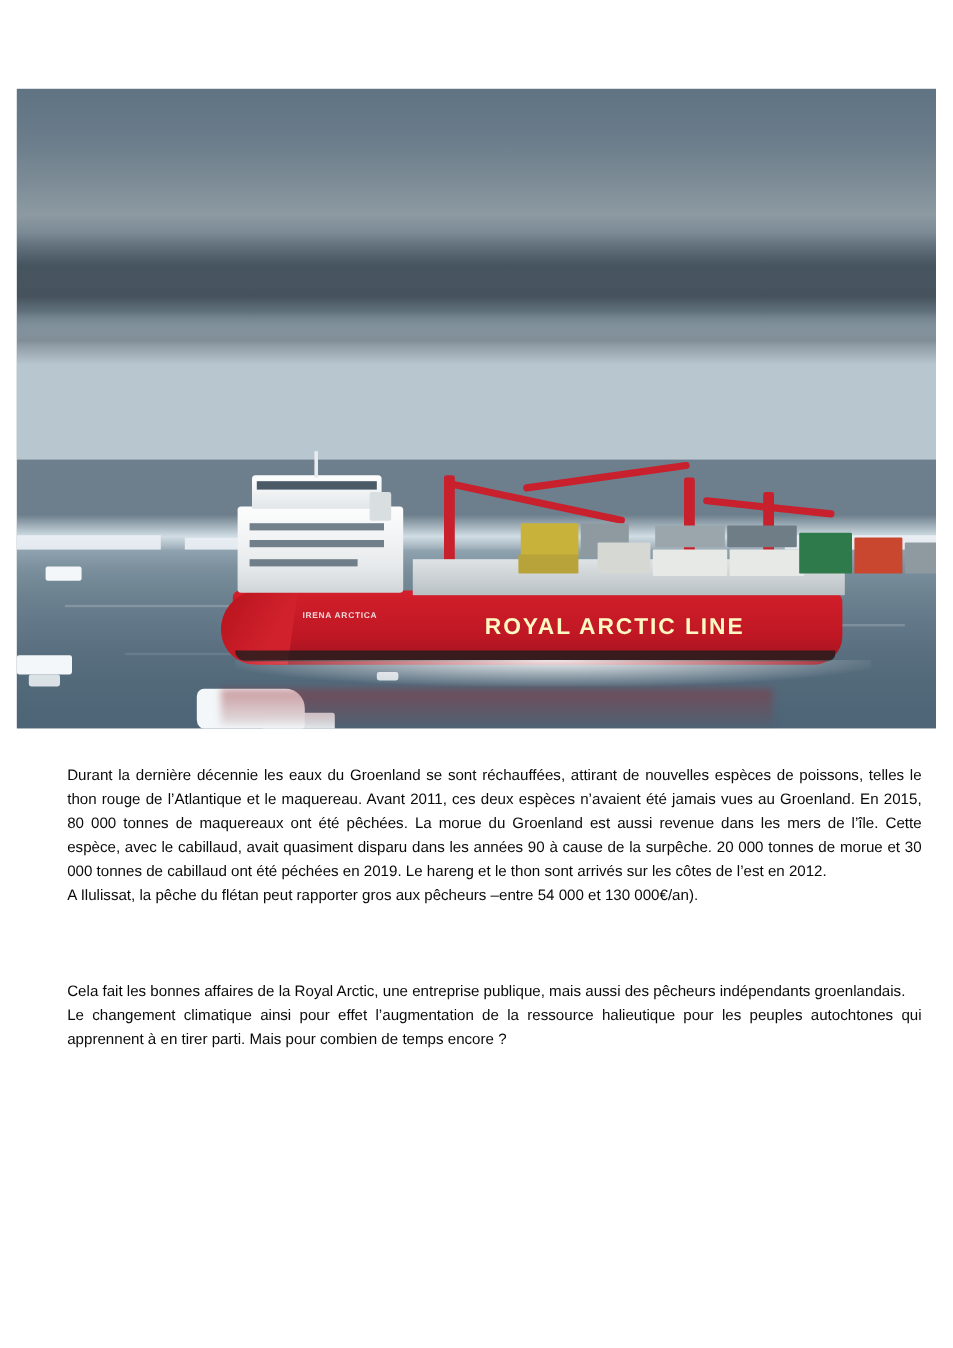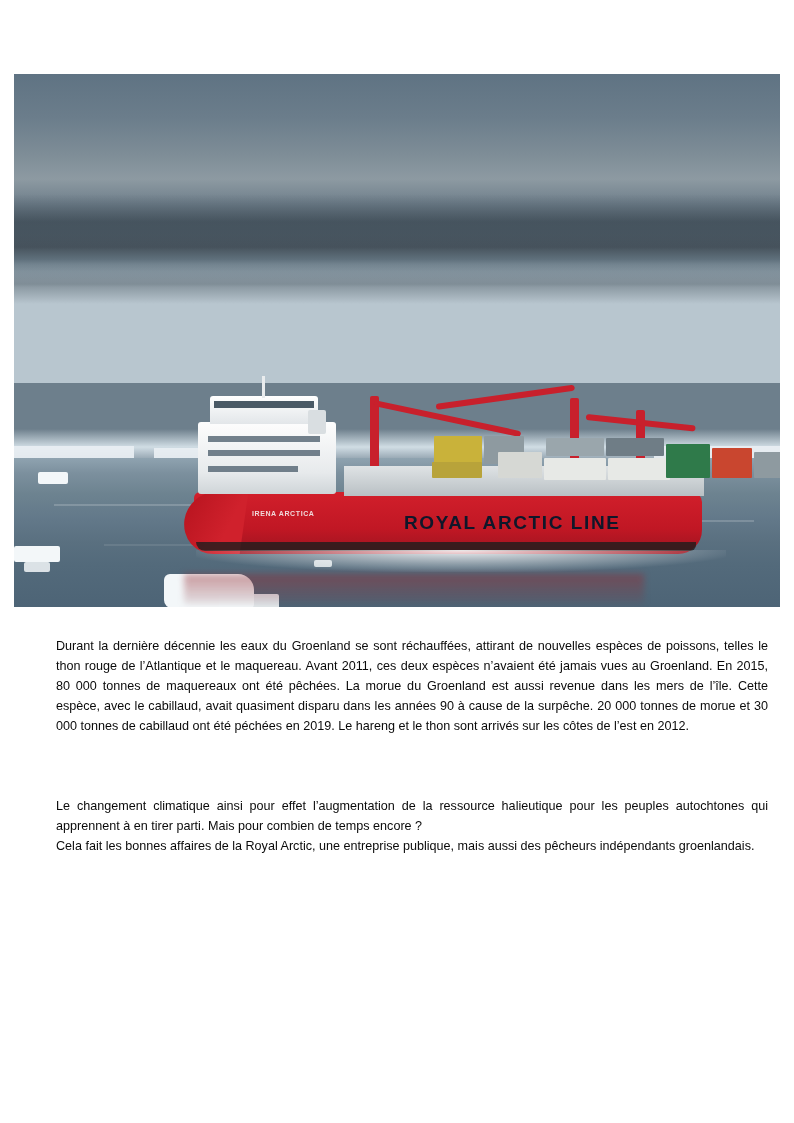--- a/index.html
+++ b/index.html
@@ -107,21 +107,21 @@
     position: absolute; left: 30px; top: 168px; width: 500px; height: 9px;
     background: #1d1d1d; opacity: .8;
     border-radius: 0 0 20px 30px;
   }
   .hull-name {
     position: absolute; left: 238px; top: 138px;
     font-family: "Liberation Sans", sans-serif;
     font-weight: bold;
     font-size: 19px;
     letter-spacing: 1.6px;
-    color: #0f172a;
+    color: #fef9c3;
   }
   .hull-name2 {
     position: absolute; left: 86px; top: 136px;
     font-size: 7px; font-weight: bold; letter-spacing: .6px; color: #f0d9da;
   }
   .superstructure {
     position: absolute; left: 32px; top: 48px; width: 138px; height: 72px;
     background: linear-gradient(180deg,#fdfdfd 0%, #e7eaec 70%, #cfd5d8 100%);
     border-radius: 3px;
   }
@@ -246,20 +246,21 @@
 
       <div class="hull-name">ROYAL ARCTIC LINE</div>
       <div class="hull-name2">IRENA ARCTICA</div>
 
       <div class="wake"></div>
     </div>
   </div>
 
   <div class="text-block" style="top:636px;">
     <p class="para">Durant la dernière décennie les eaux du Groenland se sont réchauffées, attirant de nouvelles espèces de poissons, telles le thon rouge de l’Atlantique et le maquereau. Avant 2011, ces deux espèces n’avaient été jamais vues au Groenland. En 2015, 80 000 tonnes de maquereaux ont été pêchées. La morue du Groenland est aussi revenue dans les mers de l’île. Cette espèce, avec le cabillaud, avait quasiment disparu dans les années 90 à cause de la surpêche. 20 000 tonnes de morue et 30 000 tonnes de cabillaud ont été péchées en 2019. Le hareng et le thon sont arrivés sur les côtes de l’est en 2012.</p>
+    <p class="para">A Ilulissat, la pêche du flétan peut rapporter gros aux pêcheurs –entre 54 000 et 130 000€/an).</p>
     <div class="gap"></div>
     <div class="gap"></div>
     <div class="gap"></div>
+    <p class="para">Cela fait les bonnes affaires de la Royal Arctic, une entreprise publique, mais aussi des pêcheurs indépendants groenlandais.</p>
     <p class="para">Le changement climatique ainsi pour effet l’augmentation de la ressource halieutique pour les peuples autochtones qui apprennent à en tirer parti. Mais pour combien de temps encore ?</p>
-    <p class="para">Cela fait les bonnes affaires de la Royal Arctic, une entreprise publique, mais aussi des pêcheurs indépendants groenlandais.</p>
   </div>
 
 </div>
 
 </body></html>

